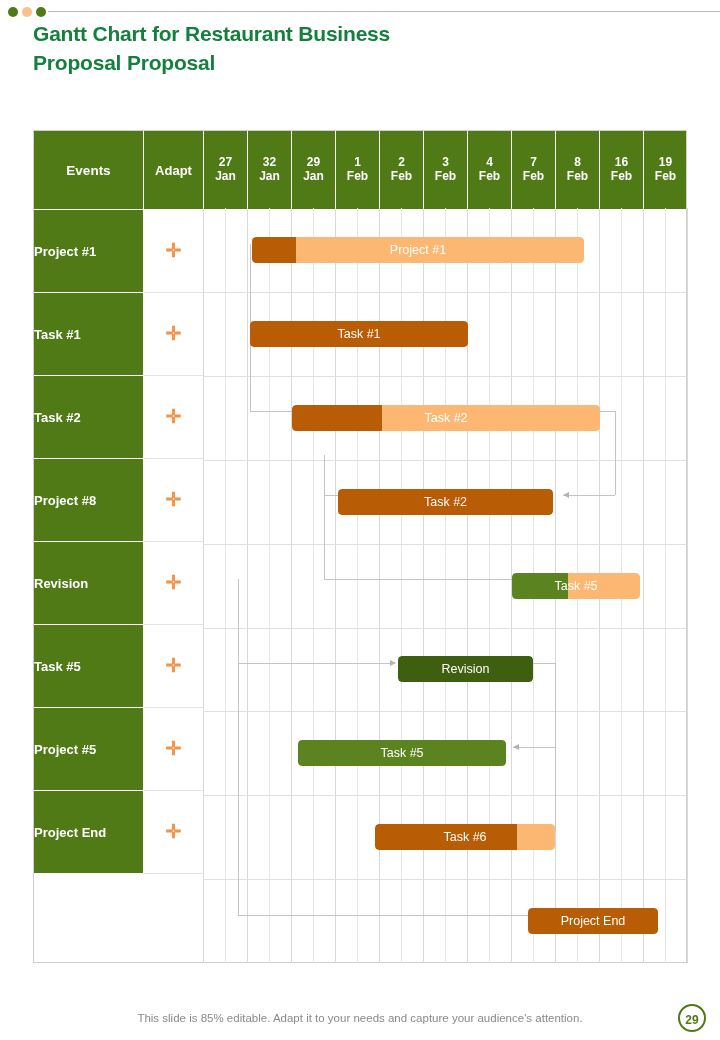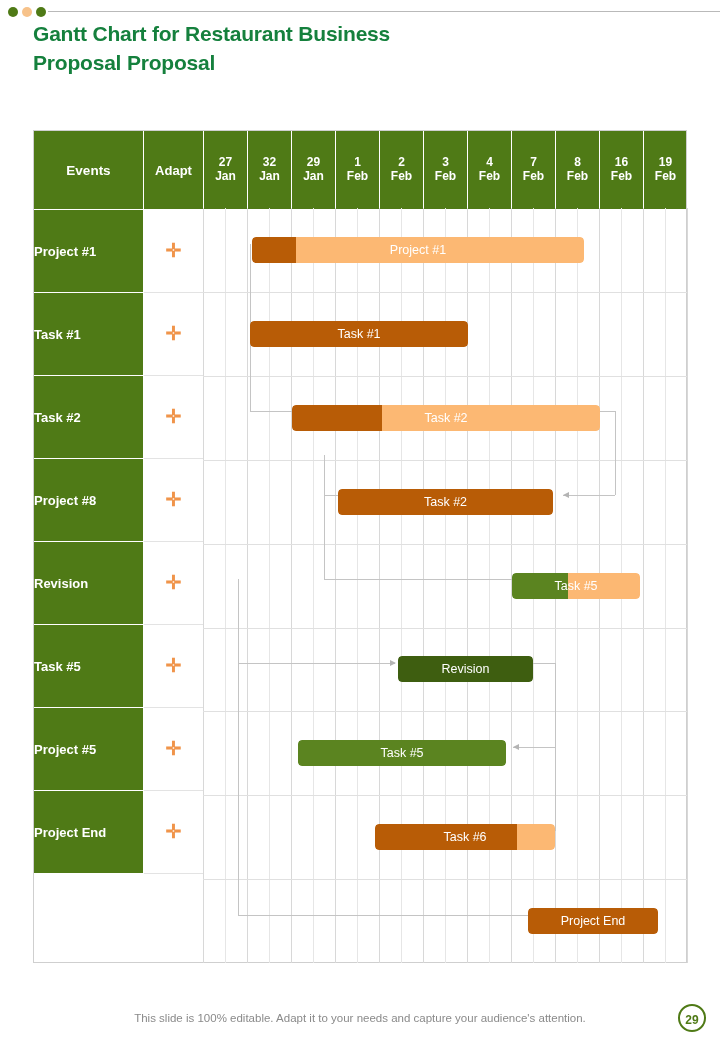--- a/index.html
+++ b/index.html
@@ -301,14 +301,14 @@
       <div class="seg" style="left: 0px; width: 142px; background: rgb(184, 92, 6); border-top-left-radius: 4px; border-bottom-left-radius: 4px;"></div>
       <div class="seg" style="left: 142px; width: 38px; background: rgb(252, 184, 115); border-top-right-radius: 4px; border-bottom-right-radius: 4px;"></div>
       <div style="position: relative; z-index: 2; width: 100%; text-align: center;">Task #6</div>
     </div>
     <div class="bar" style="left: 325px; top: 700px; width: 130px;">
       <div class="seg" style="left: 0px; width: 130px; background: rgb(184, 92, 6); border-radius: 4px;"></div>
       <div style="position: relative; z-index: 2; width: 100%; text-align: center;">Project End</div>
     </div>
   </div>
 
-<div class="footer">This slide is 100% editable. Adapt it to your needs and capture your audience's attention.</div>
+<div class="footer">This slide is 85% editable. Adapt it to your needs and capture your audience's attention.</div>
 <div class="badge">29</div>
 
 </body></html>

